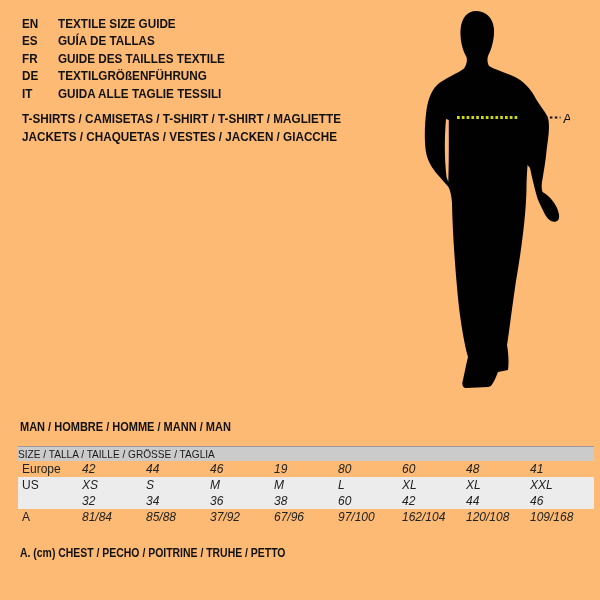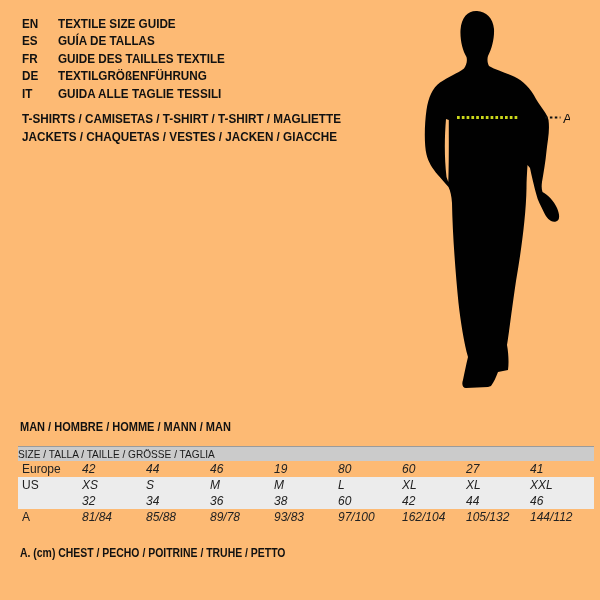--- a/index.html
+++ b/index.html
@@ -116,21 +116,21 @@
       <span>SIZE / TALLA / TAILLE / GRÖSSE / TAGLIA</span>
     </div>
     <div class="trow">
       <span class="tlabel">Europe</span>
       <span class="tcell">42</span>
       <span class="tcell">44</span>
       <span class="tcell">46</span>
       <span class="tcell">19</span>
       <span class="tcell">80</span>
       <span class="tcell">60</span>
-      <span class="tcell">27</span>
+      <span class="tcell">48</span>
       <span class="tcell">41</span>
     </div>
     <div class="trow stripe">
       <span class="tlabel">US</span>
       <span class="tcell">XS</span>
       <span class="tcell">S</span>
       <span class="tcell">M</span>
       <span class="tcell">M</span>
       <span class="tcell">L</span>
       <span class="tcell">XL</span>
@@ -145,24 +145,24 @@
       <span class="tcell">38</span>
       <span class="tcell">60</span>
       <span class="tcell">42</span>
       <span class="tcell">44</span>
       <span class="tcell">46</span>
     </div>
     <div class="trow last">
       <span class="tlabel">A</span>
       <span class="tcell">81/84</span>
       <span class="tcell">85/88</span>
-      <span class="tcell">89/78</span>
-      <span class="tcell">93/83</span>
+      <span class="tcell">37/92</span>
+      <span class="tcell">67/96</span>
       <span class="tcell">97/100</span>
       <span class="tcell">162/104</span>
-      <span class="tcell">105/132</span>
-      <span class="tcell">144/112</span>
+      <span class="tcell">120/108</span>
+      <span class="tcell">109/168</span>
     </div>
   </div>
 
   <div class="footnote">A. (cm) CHEST / PECHO / POITRINE / TRUHE / PETTO</div>
 
 </div>
 
 </body></html>

